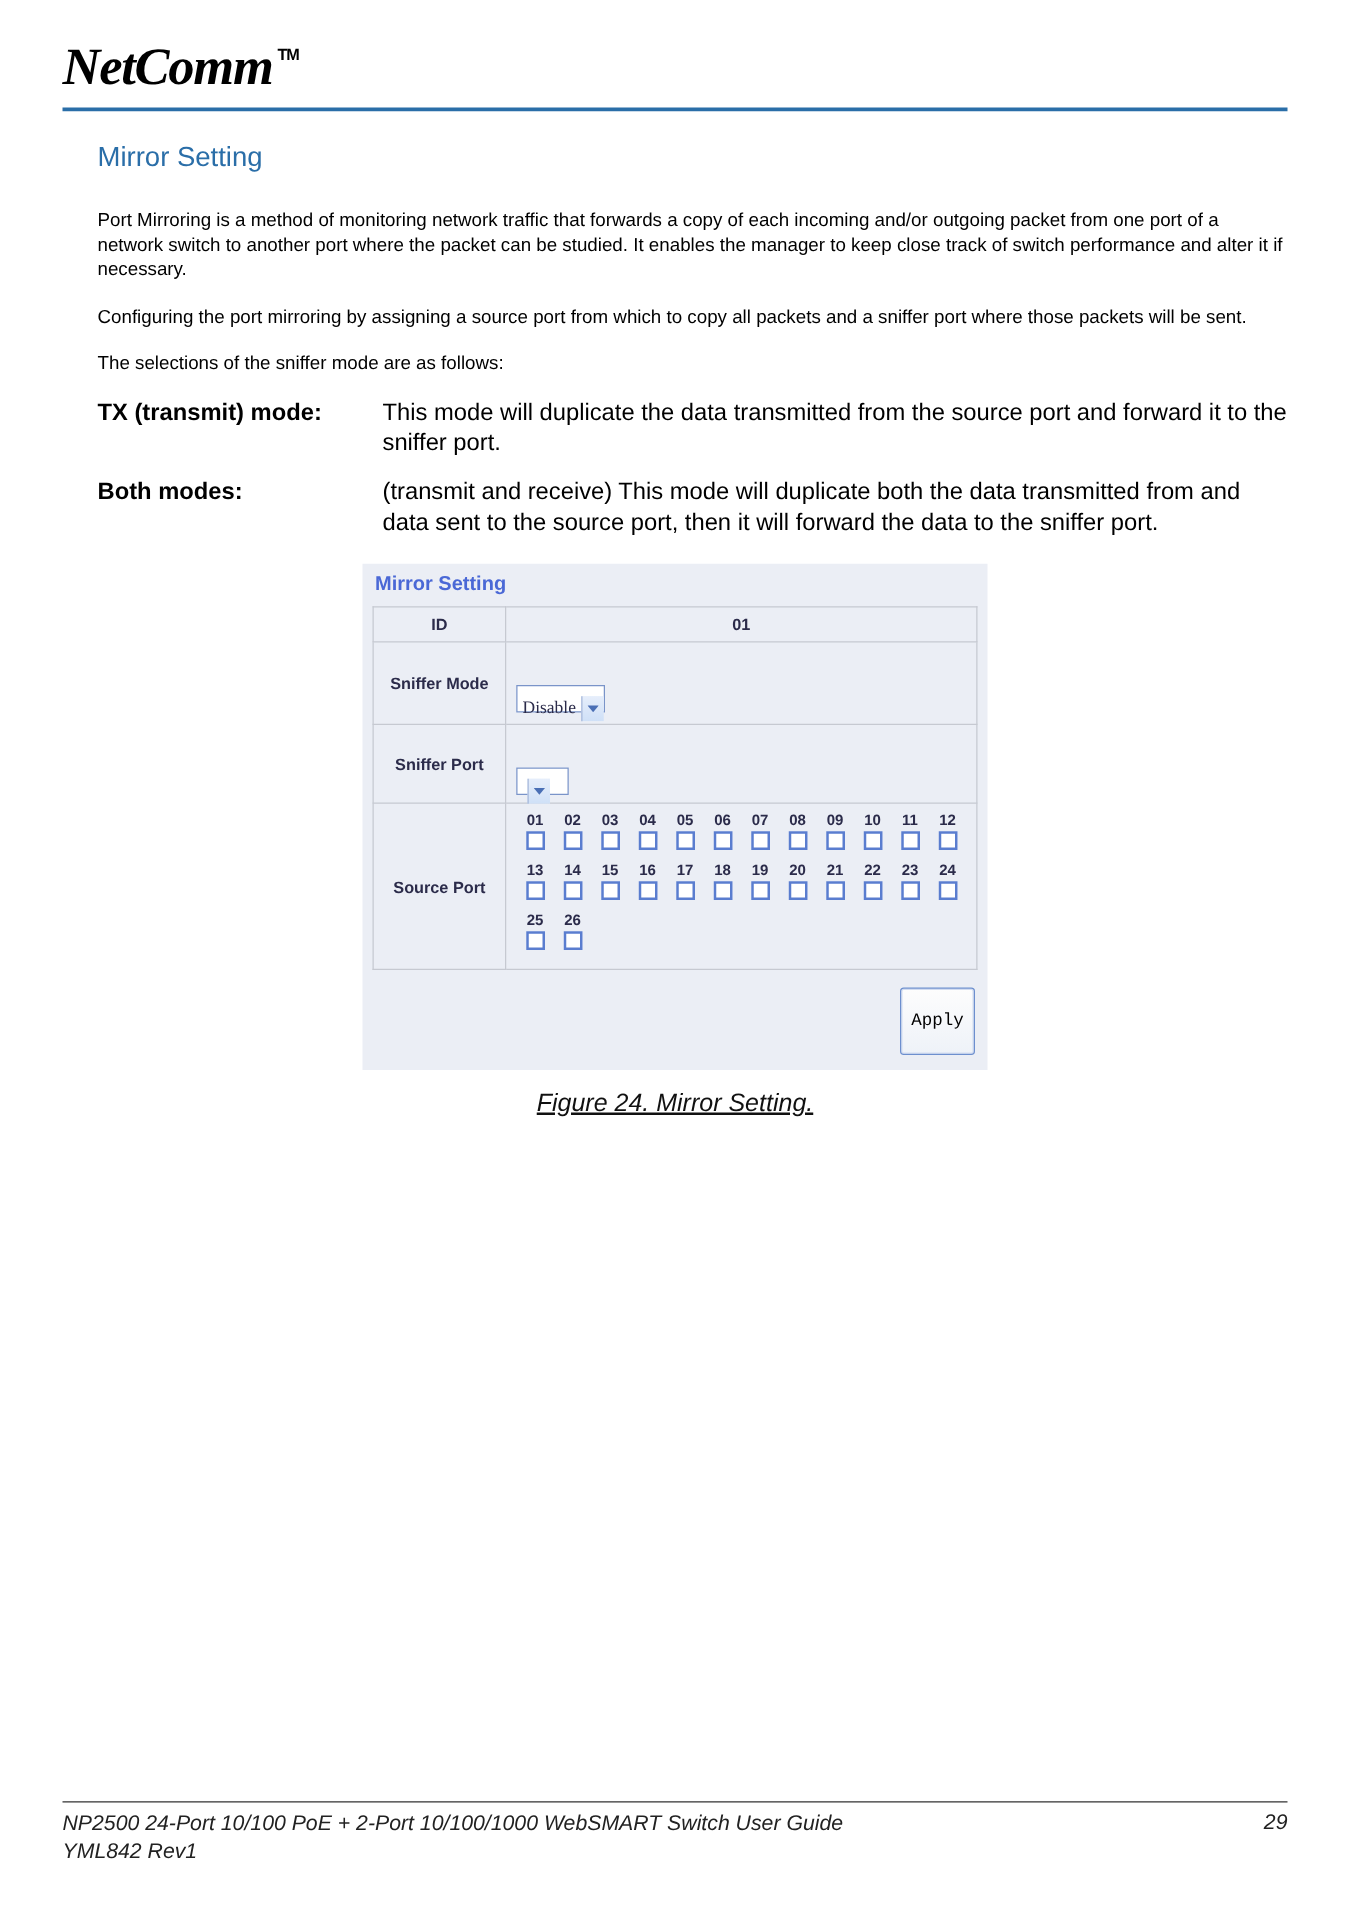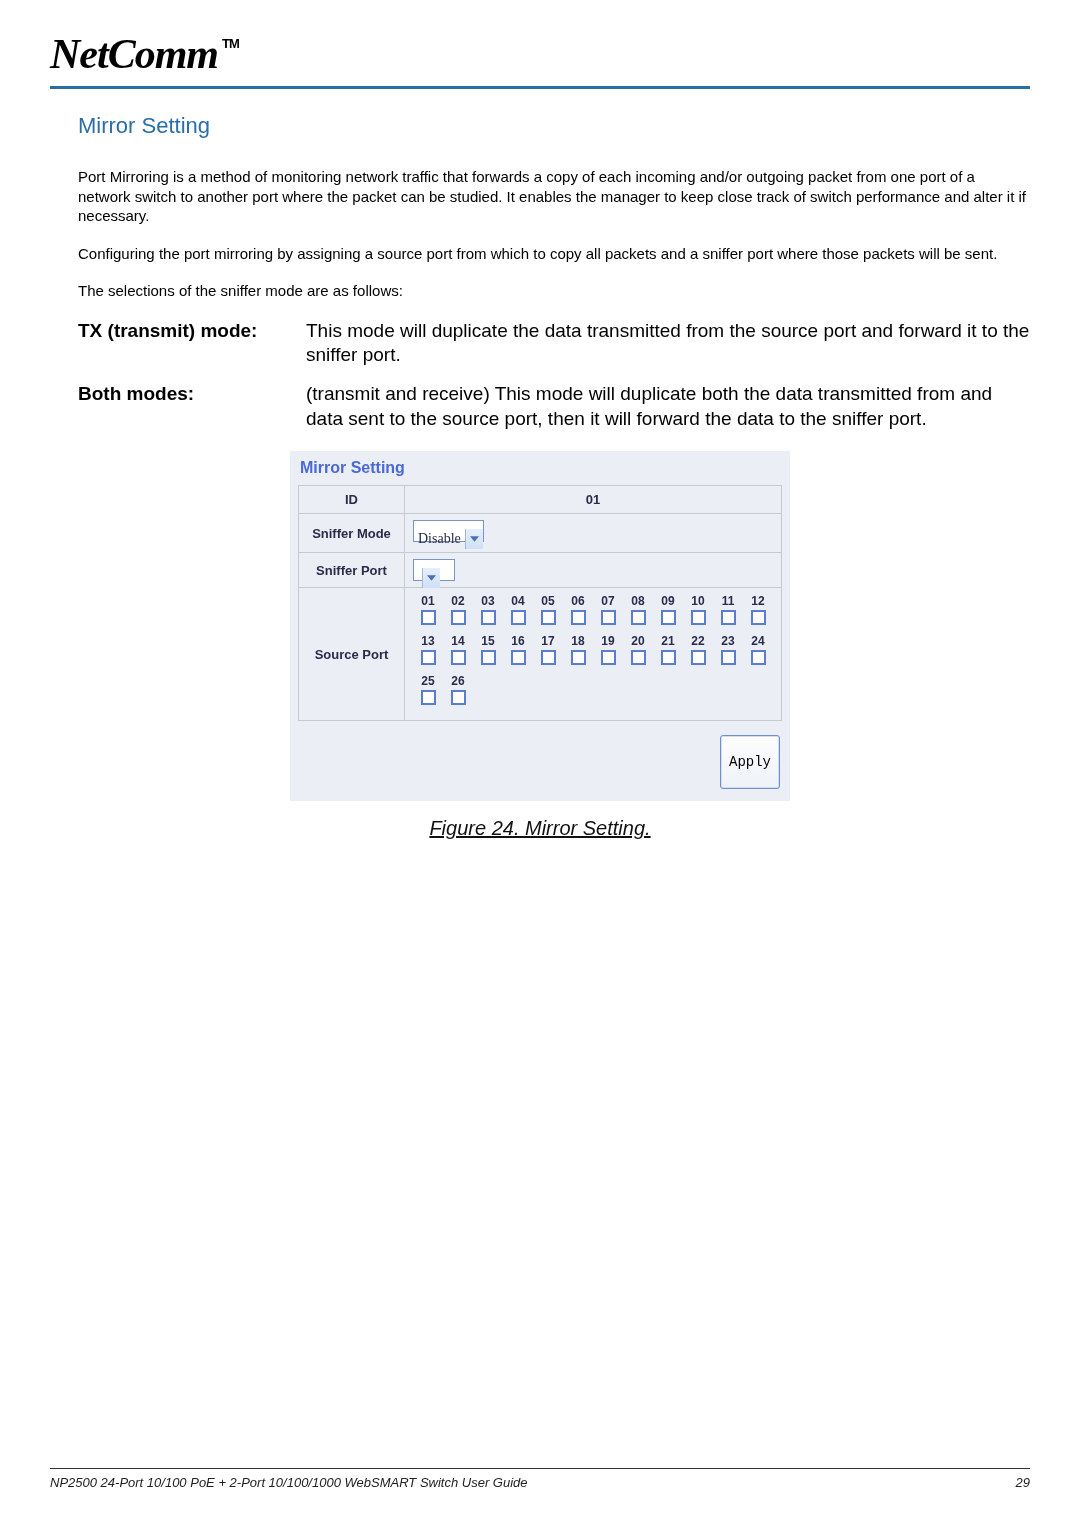--- a/index.html
+++ b/index.html
@@ -91,20 +91,21 @@
     .id-val { text-align: center; font-weight: bold; }
     .faux-select {
       display: inline-flex;
       align-items: center;
       background: #fff;
       border: 1px solid #7a94c9;
       height: 22px;
       font-family: 'Times New Roman', serif;
       font-size: 14px;
       padding: 16px 0 0 4px;
+      margin-top: 28px;
     }
     .faux-select .sel-text { padding-right: 4px; }
     .faux-select .sel-arrow {
       width: 18px; height: 20px;
       background: linear-gradient(#e6eefb,#cfe0f7);
       display: flex; align-items: center; justify-content: center;
       border-left: 1px solid #a6b8da;
     }
     .faux-select .sel-arrow svg { width: 9px; height: 6px; }
     .port-cell { padding: 10px 6px; }
@@ -141,21 +142,21 @@
       text-decoration: underline;
     }
     .footer {
       position: absolute;
       left: 50px; right: 50px; bottom: 40px;
       border-top: 1px solid #333;
       padding-top: 6px;
       display: flex;
       justify-content: space-between;
       font-style: italic;
-      font-size: 13px;
+      font-size: 17px;
       color: #222;
     }
     .footer .left { line-height: 1.3; }
   </style>
 </head>
 <body>
 
 <div class="page">
   <div class="header-bar">
     <div class="logo">
@@ -290,15 +291,16 @@
       <button class="apply-btn">Apply</button>
     </div>
   </div>
 
   <div class="figure-caption">Figure 24. Mirror Setting.</div>
 </div>
 
 <div class="footer">
   <div class="left">
     <div>NP2500 24-Port 10/100 PoE + 2-Port 10/100/1000 WebSMART Switch User Guide</div>
+    <div>YML842 Rev1</div>
   </div>
   <div>29</div>
 </div>
 
 </body></html>

